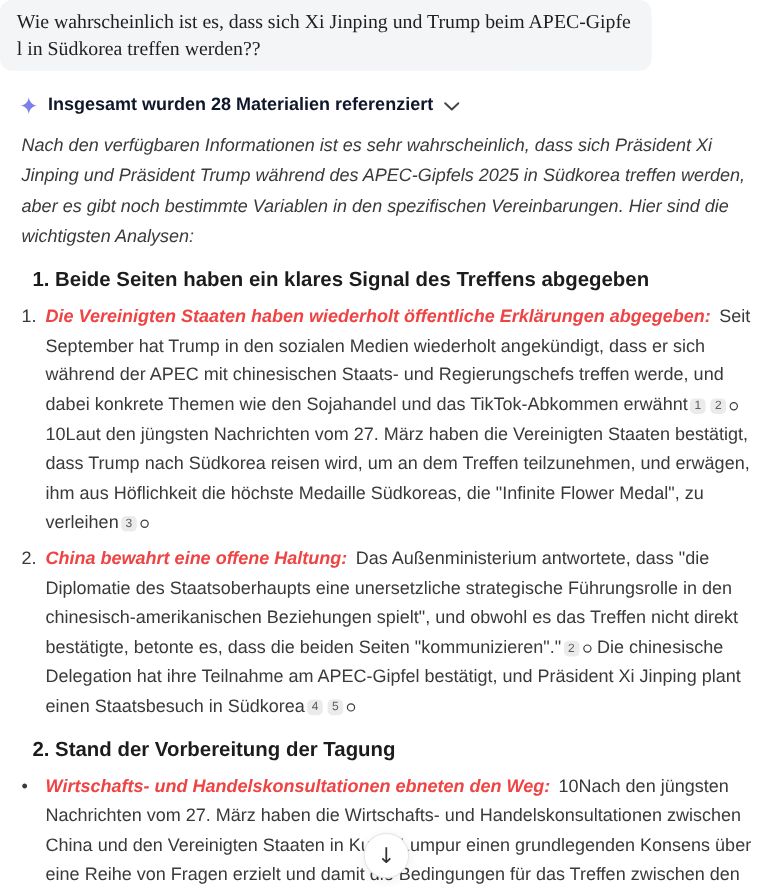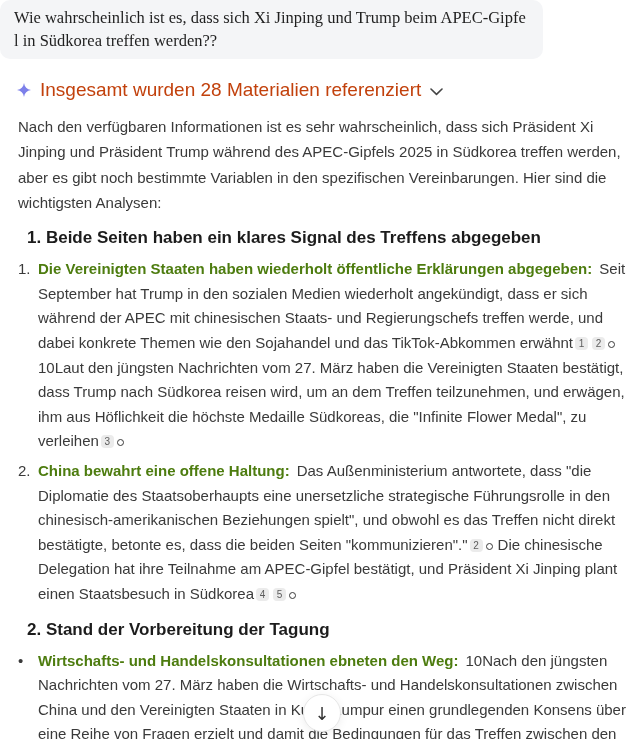--- a/index.html
+++ b/index.html
@@ -10,40 +10,40 @@
   }
   .user-row{display:flex;padding-right:14px;}
   .bubble{
     max-width:515px;background:#f4f5f7;border-radius:10px;
     padding:6px 14px 7px 14px;
     font-family:"Liberation Serif",serif;font-size:16.5px;line-height:23px;
     color:#1f1f1f;word-break:break-all;
   }
   .ref-row{
     display:flex;align-items:center;gap:8px;
-    margin:20px 0 0 16px;font-size:19px;color:#c2410c;cursor:pointer;
-    background:none;border:none;padding:0;font-family:"Liberation Sans",sans-serif;
+    margin:20px 0 0 16px;font-size:15px;color:#0f172a;cursor:pointer;
+    background:none;border:none;padding:0;font-family:"Liberation Sans",sans-serif;font-weight:bold;
   }
   .sparkle{width:16px;height:16px;display:inline-flex;flex:none;}
   .chev{display:inline-flex;margin-left:1px;margin-top:3px;}
   .intro{
-    margin:13px 16px 10px 18px;font-size:15px;line-height:25.3px;color:#3a3a3a;
+    margin:13px 16px 10px 18px;font-size:15px;line-height:25.3px;color:#3a3a3a;font-style:italic;
   }
   h3.sec-heading{
     margin:12px 16px 0 27px;font-size:17px;line-height:21px;
     font-weight:bold;color:#1c1c1c;
   }
   .list{margin-top:9px;}
   .list-item{
     display:flex;margin:0 16px 5px 18px;font-size:15px;line-height:24.6px;color:#3a3a3a;
   }
   .marker{width:20px;flex:none;color:#3a3a3a;}
   .marker.bullet{font-size:15px;}
   .item-body{flex:1;min-width:0;}
-  .seg-bold{font-weight:bold;color:#4d7c0f;margin-right:7px;}
+  .seg-bold{font-weight:bold;color:#ef4444;margin-right:7px;font-style:italic;}
   .cite{
     display:inline-block;min-width:13px;height:13px;padding:0 2px;box-sizing:border-box;
     background:#ebebeb;border-radius:4px;color:#5c5c5c;font-size:10px;line-height:13px;
     text-align:center;margin:0 2px;position:relative;top:-1px;cursor:pointer;
   }
   .cjk-period{display:inline-block;width:13px;position:relative;}
   .cjk-period::after{
     content:"";display:inline-block;width:5px;height:5px;
     border:1.3px solid #3a3a3a;border-radius:50%;margin-left:1px;
   }

